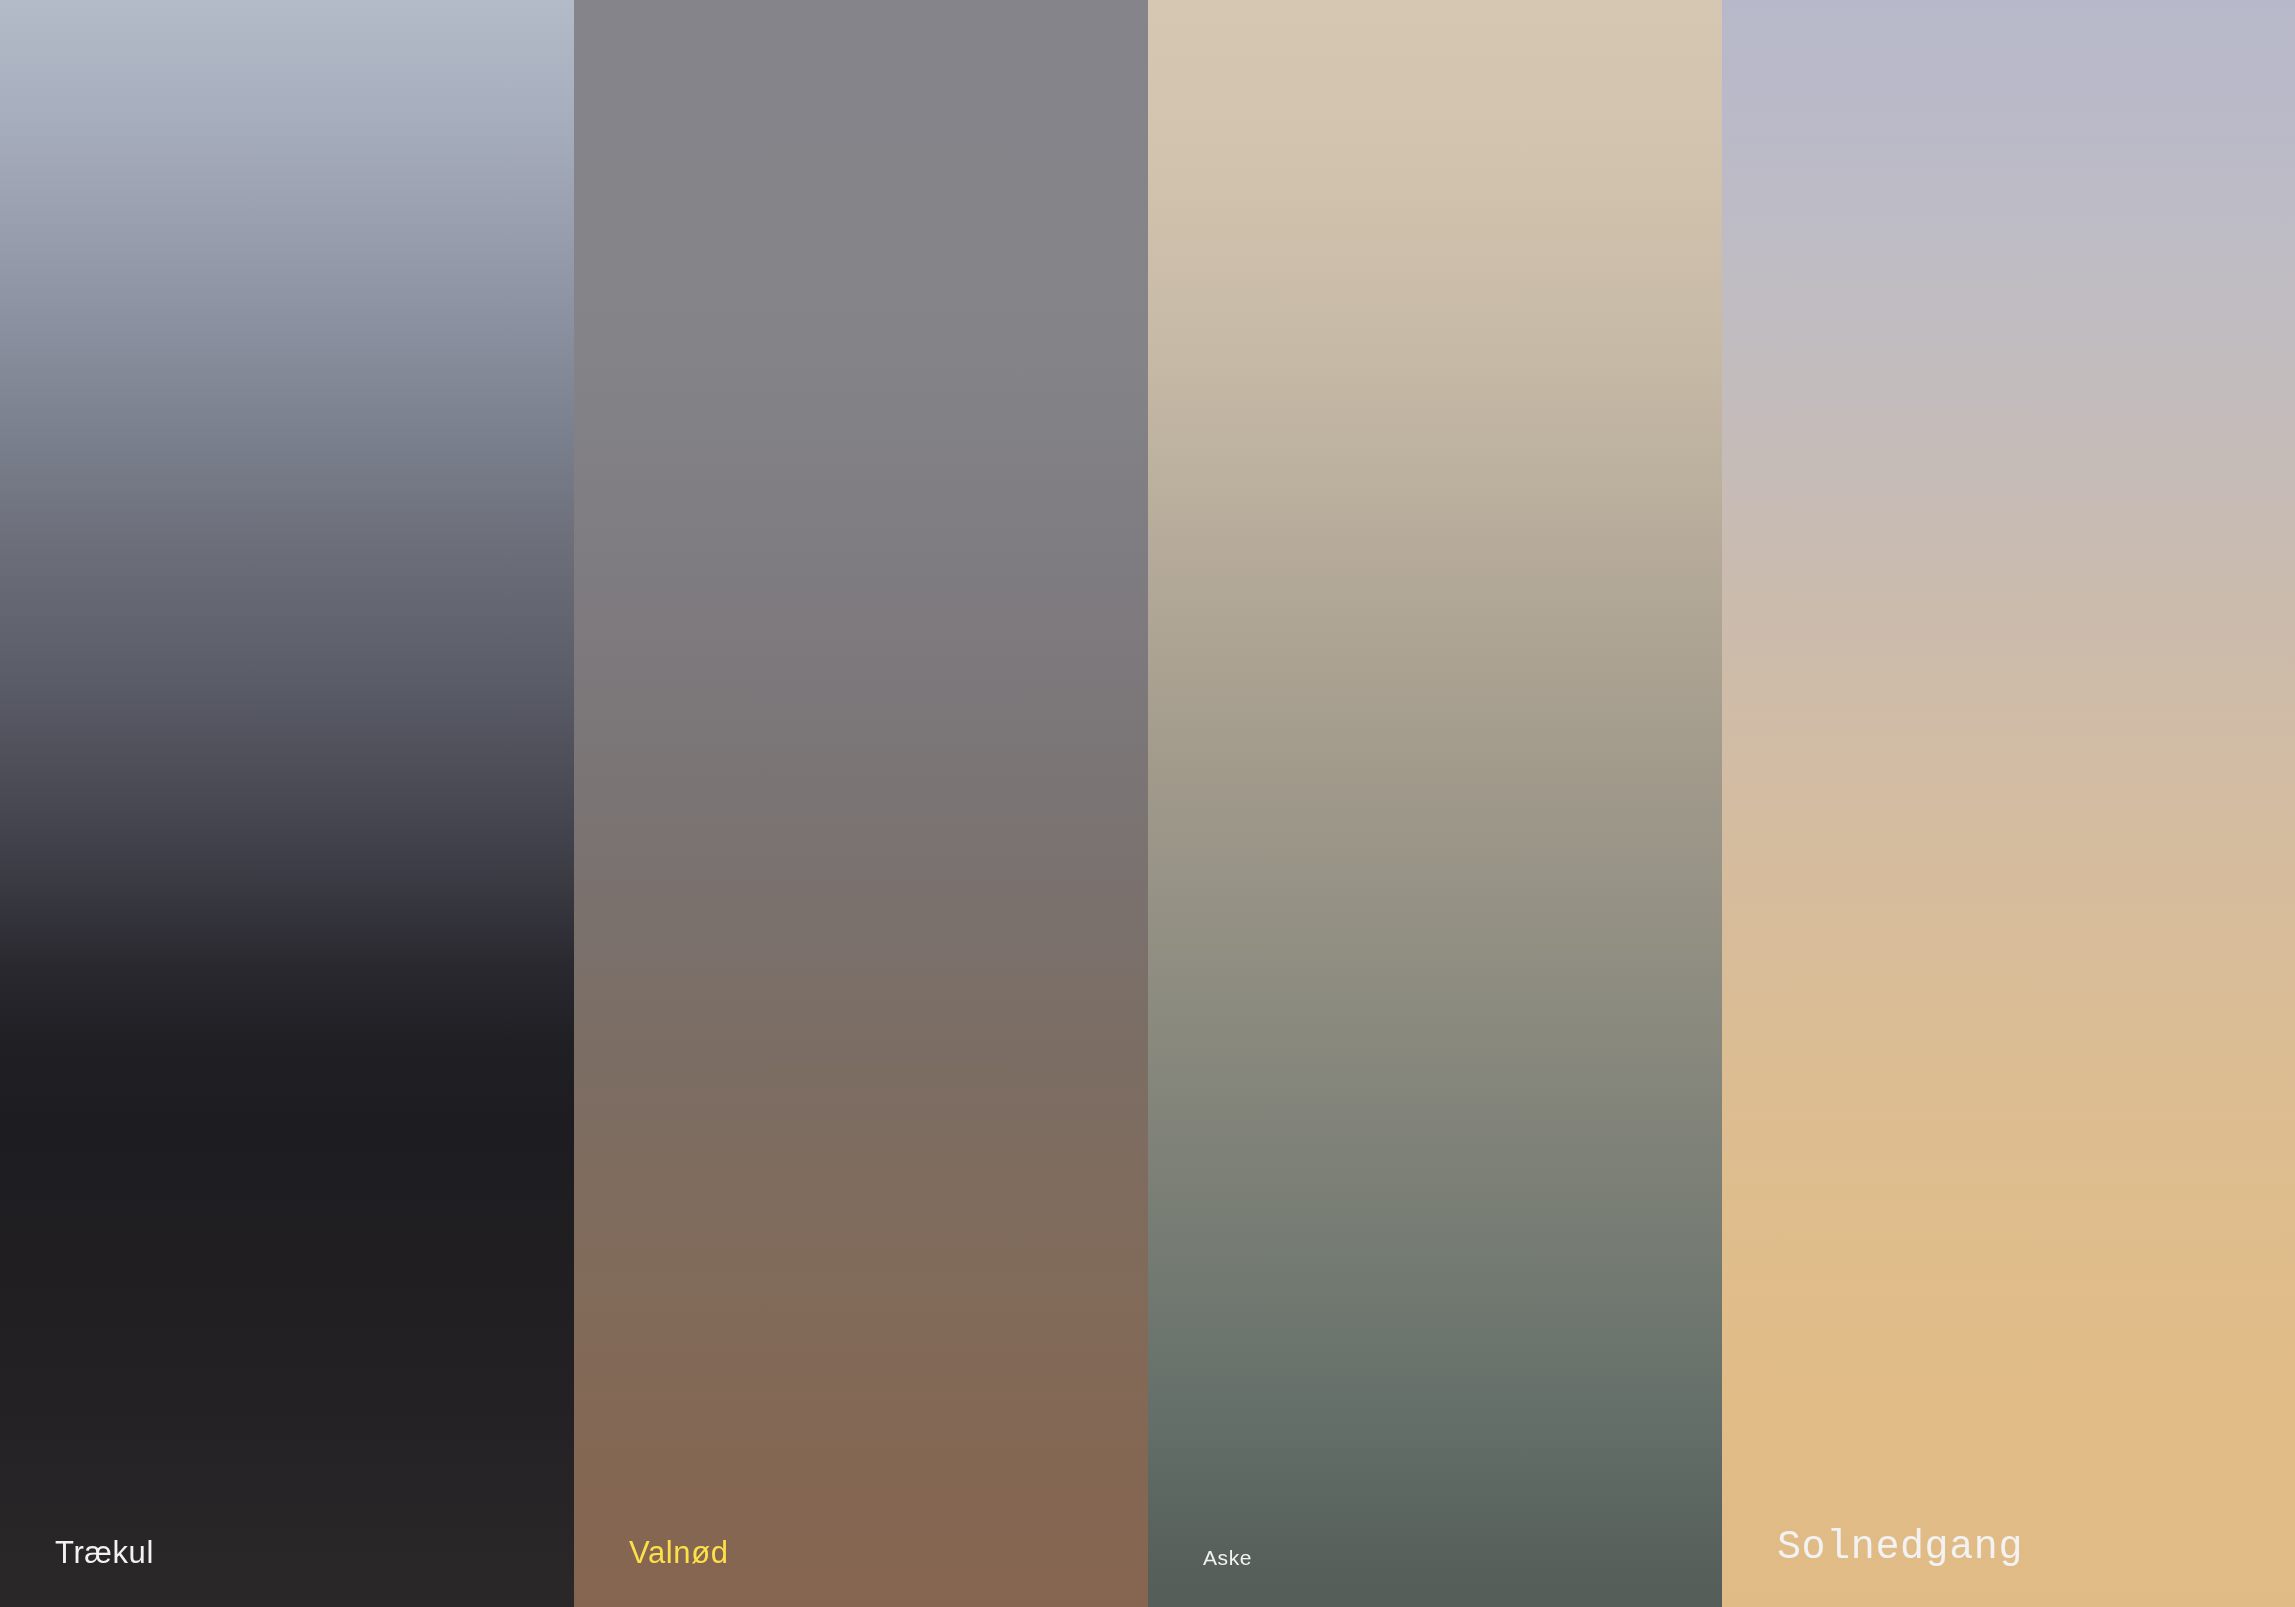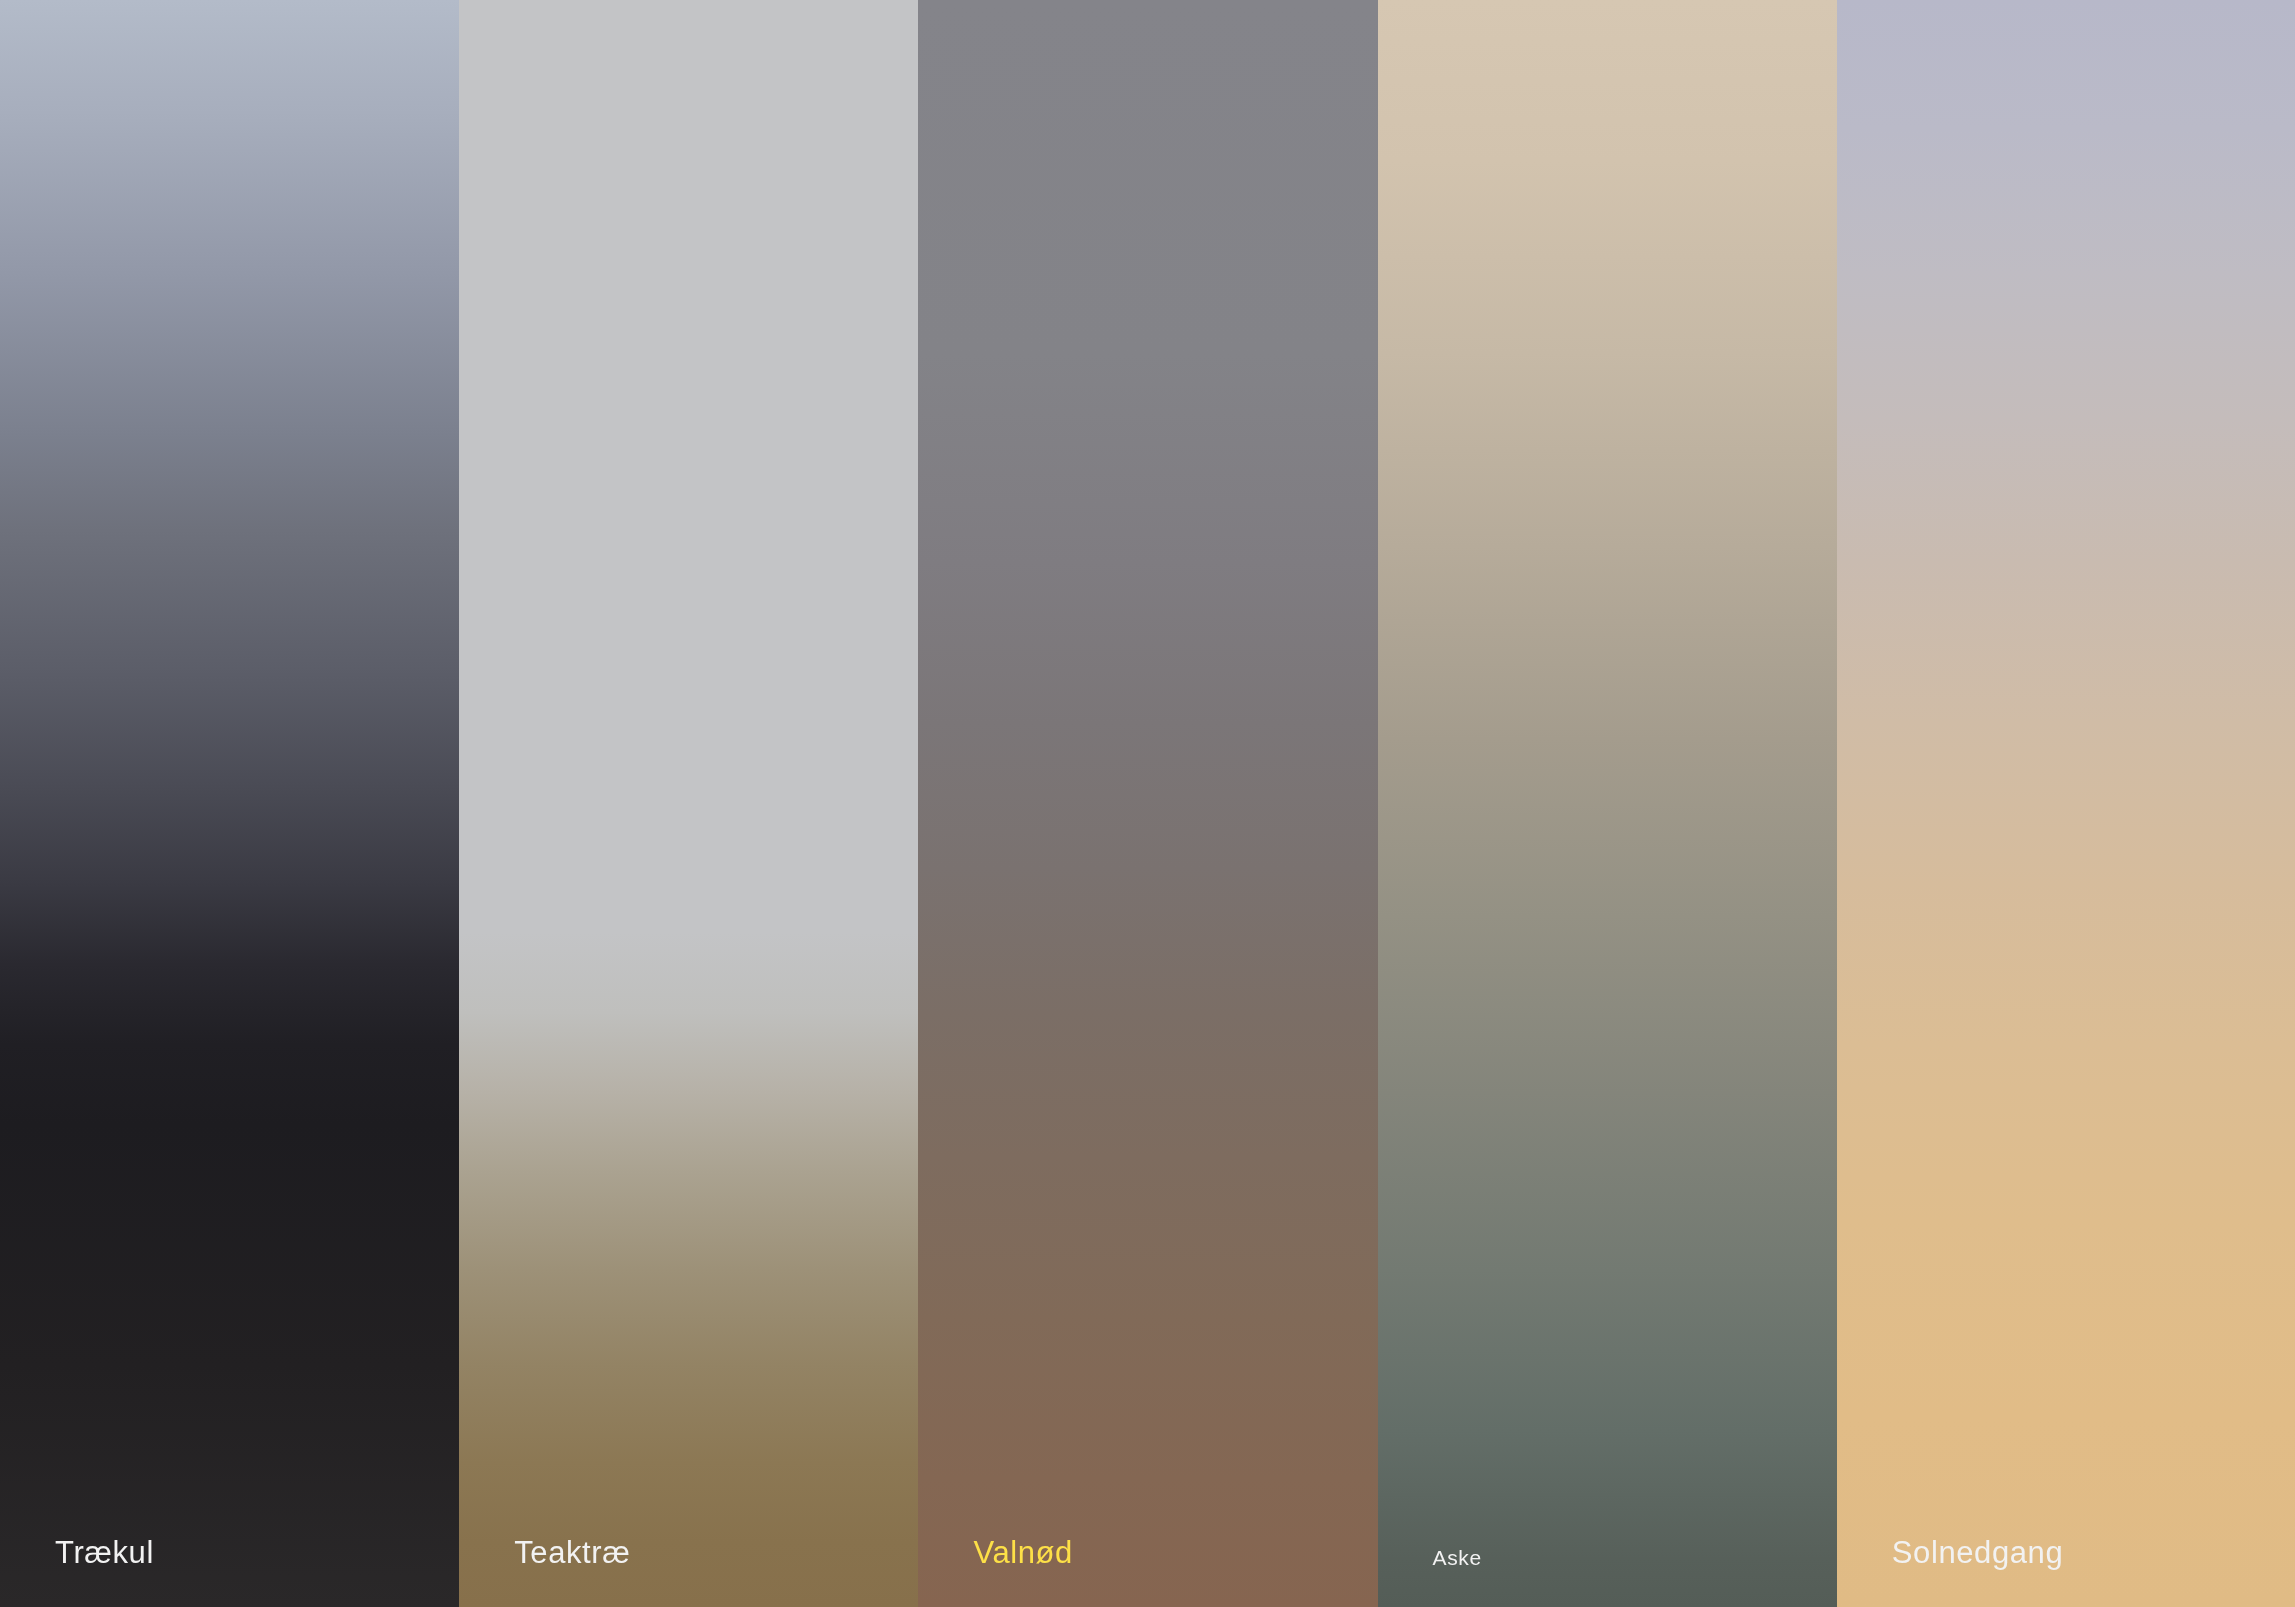--- a/index.html
+++ b/index.html
@@ -53,34 +53,30 @@
 </head>
 <body>
 
 <div id="palette">
 
   <div class="swatch">
     <div class="swatch-fill" style="background: linear-gradient(rgb(179, 187, 201) 0%, rgb(167, 174, 189) 7%, rgb(146, 152, 168) 17%, rgb(123, 128, 142) 27%, rgb(110, 113, 124) 33%, rgb(91, 93, 104) 42%, rgb(74, 75, 85) 49%, rgb(58, 58, 67) 55%, rgb(42, 41, 48) 60%, rgb(32, 31, 36) 65%, rgb(29, 28, 32) 70%, rgb(34, 32, 34) 85%, rgb(42, 40, 41) 100%);"></div>
     <div class="swatch-label" style="color: rgb(242, 242, 242); font-size: 31px; left: 55px; bottom: 39px;">Trækul</div>
   </div>
 
-  <div class="swatch">
-    <div class="swatch-fill" style="background: linear-gradient(rgb(195, 196, 198) 0%, rgb(195, 196, 198) 58%, rgb(191, 191, 189) 63%, rgb(182, 177, 167) 68%, rgb(170, 162, 144) 73%, rgb(157, 145, 120) 79%, rgb(147, 131, 100) 85%, rgb(140, 120, 84) 91%, rgb(136, 114, 77) 96%, rgb(135, 112, 75) 100%);"></div>
-    <div class="swatch-label" style="color: rgb(242, 242, 242); font-size: 31px; left: 55px; bottom: 39px;">Teaktræ</div>
-  </div>
 
   <div class="swatch">
     <div class="swatch-fill" style="background: linear-gradient(rgb(132, 132, 138) 0%, rgb(131, 131, 136) 22%, rgb(127, 124, 129) 35%, rgb(123, 118, 120) 45%, rgb(122, 114, 112) 54%, rgb(123, 110, 102) 63%, rgb(126, 108, 95) 72%, rgb(129, 106, 88) 82%, rgb(132, 103, 83) 92%, rgb(134, 101, 80) 100%);"></div>
     <div class="swatch-label" style="color: #fde047; font-size: 31px; left: 55px; bottom: 39px;">Valnød</div>
   </div>
 
   <div class="swatch">
     <div class="swatch-fill" style="background: linear-gradient(rgb(214, 199, 178) 0%, rgb(210, 195, 174) 10%, rgb(198, 185, 166) 22%, rgb(182, 171, 154) 34%, rgb(164, 156, 141) 46%, rgb(148, 145, 132) 57%, rgb(132, 133, 123) 68%, rgb(115, 122, 114) 79%, rgb(99, 110, 104) 89%, rgb(87, 96, 90) 97%, rgb(84, 93, 87) 100%);"></div>
     <div class="swatch-label" style="color: rgb(242, 242, 242); font-size: 21px; left: 55px; bottom: 39px;">Aske</div>
   </div>
 
   <div class="swatch">
     <div class="swatch-fill" style="background: linear-gradient(rgb(183, 184, 201) 0%, rgb(186, 186, 200) 8%, rgb(191, 188, 195) 17%, rgb(196, 188, 187) 26%, rgb(201, 187, 176) 35%, rgb(208, 188, 166) 45%, rgb(214, 188, 156) 55%, rgb(219, 189, 148) 65%, rgb(223, 189, 140) 76%, rgb(225, 188, 135) 88%, rgb(224, 187, 133) 100%);"></div>
-    <div class="swatch-label" style="color: rgb(242, 242, 242); font-size: 31px; left: 55px; bottom: 39px;">Solnedgang</div>
+    <div class="swatch-label" style="color: rgb(242, 242, 242); font-size: 40px; left: 55px; bottom: 39px; font-family: Liberation Mono, monospace;">Solnedgang</div>
   </div>
 
 </div>
 
 
 </body></html>

